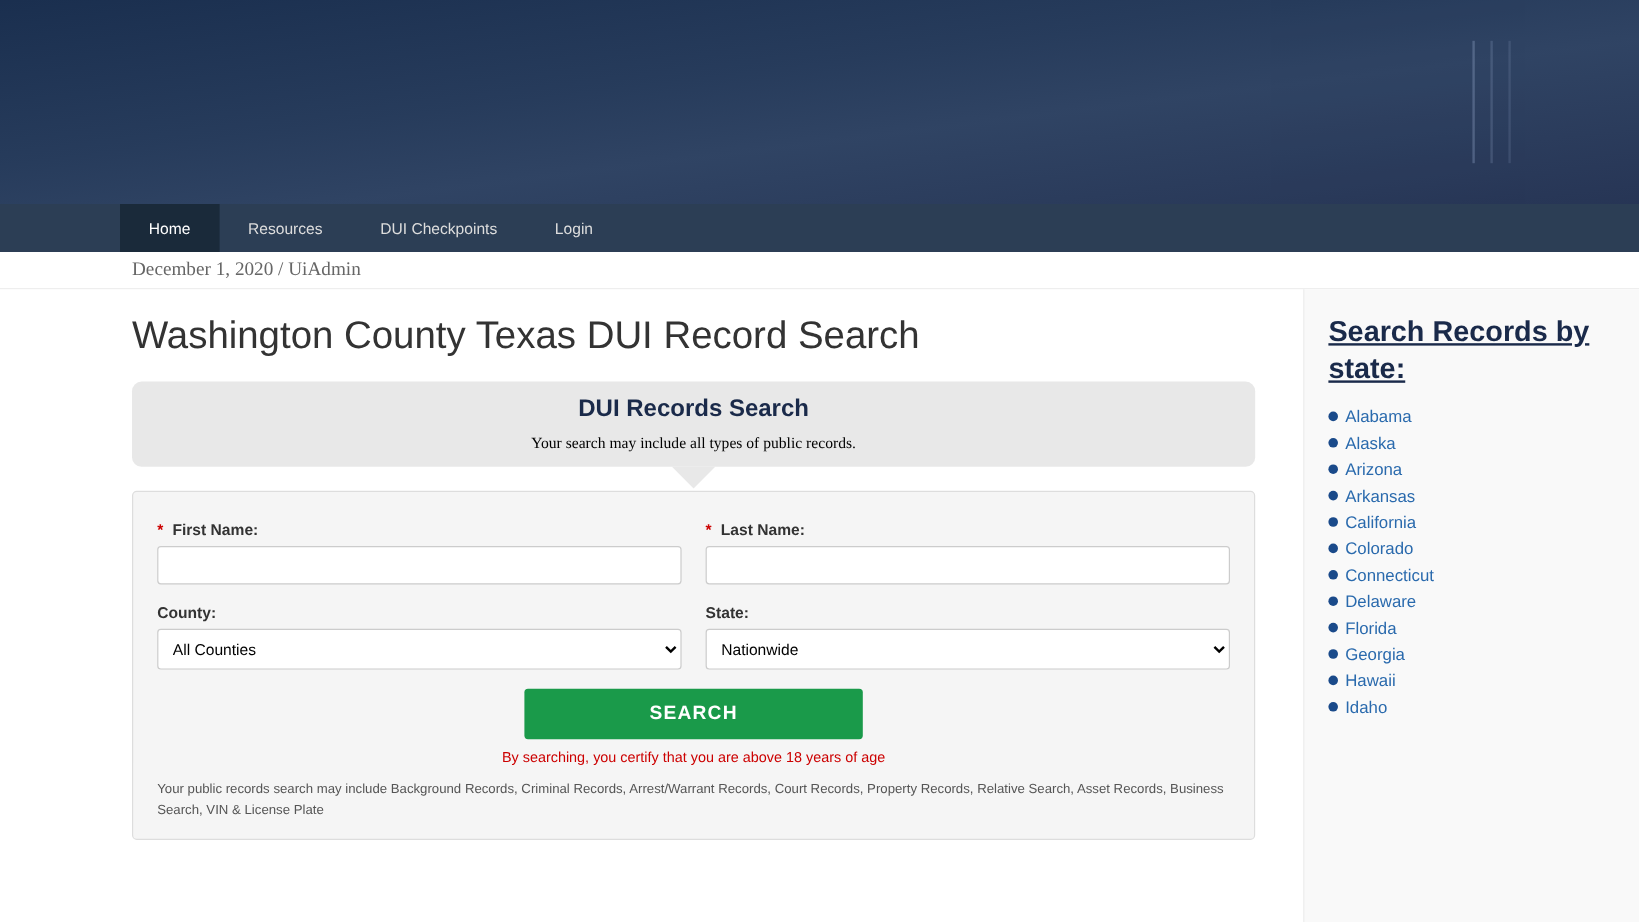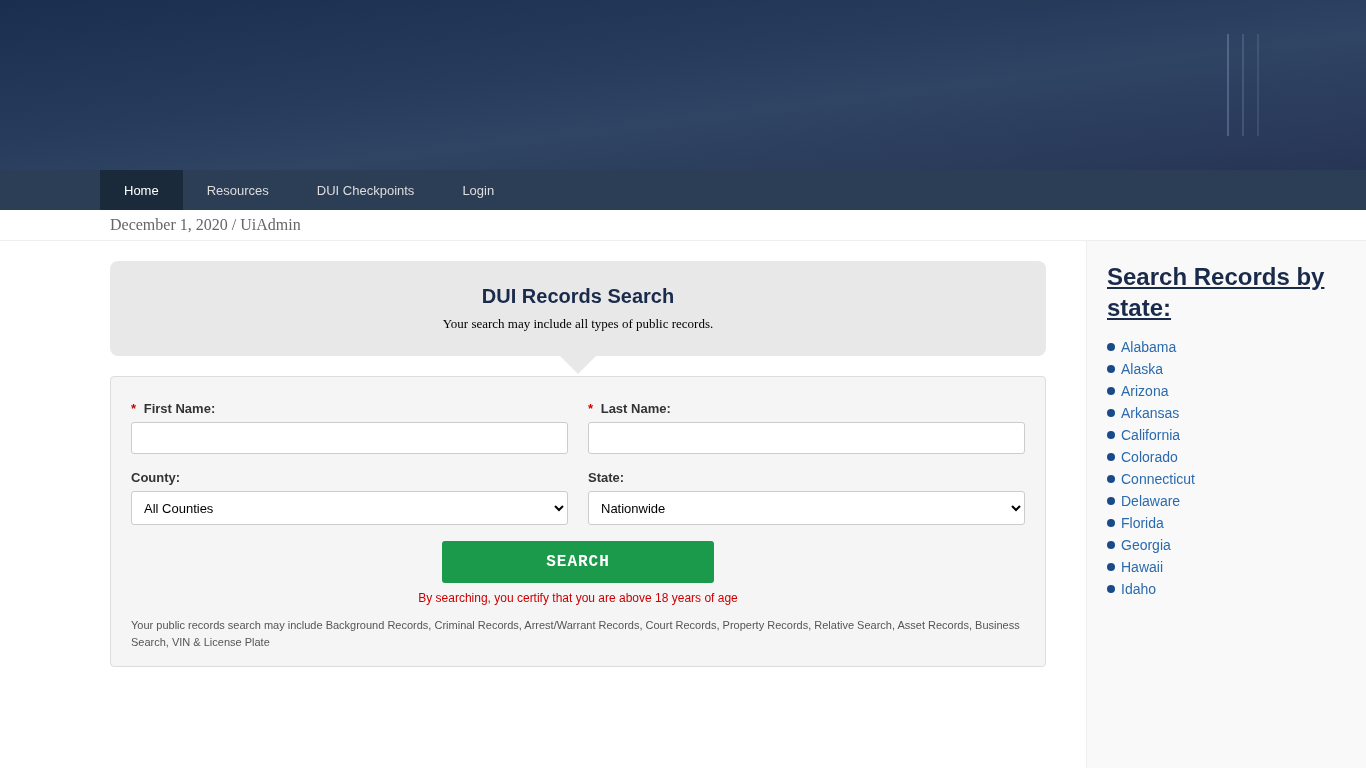--- a/index.html
+++ b/index.html
@@ -63,21 +63,21 @@
       font-weight: normal;
       color: #333;
       margin-bottom: 20px;
       font-family: Arial, sans-serif;
     }
 
     
     #search-box-outer {
       background: #e8e8e8;
       border-radius: 8px;
-      padding: 24px;
+      padding: 12px;
       margin-bottom: 20px;
       position: relative;
     }
     #search-box-title {
       font-size: 20px;
       font-weight: bold;
       color: #1a2a4a;
       text-align: center;
       margin-bottom: 8px;
       font-family: Arial, sans-serif;
@@ -155,21 +155,21 @@
     #search-btn {
       background: #1a9a4a;
       color: #fff;
       border: none;
       padding: 12px 104px;
       font-size: 16px;
       font-weight: bold;
       letter-spacing: 1px;
       cursor: pointer;
       border-radius: 3px;
-      font-family: Liberation Mono, monospace;
+      font-family: Liberation Sans, sans-serif;
     }
 
     #age-cert {
       text-align: center;
       font-size: 12px;
       color: #cc0000;
       margin-bottom: 12px;
       font-family: Arial, sans-serif;
     }
 
@@ -257,20 +257,21 @@
 
 <div id="breadcrumb">
   <span>December 1, 2020</span>
   <span>/</span>
   <a href="#">UiAdmin</a>
 </div>
 
 <div id="layout">
 
   <div id="main-content">
+    <h1 id="page-title">Washington County Texas DUI Record Search</h1>
 
     <div id="search-box-outer">
       <div id="search-box-title">DUI Records Search</div>
       <p id="search-box-subtitle">Your search may include all types of public records.</p>
     </div>
 
     <div id="form-area">
       <div class="form-row">
         <div class="form-group">
           <label class="form-label">

